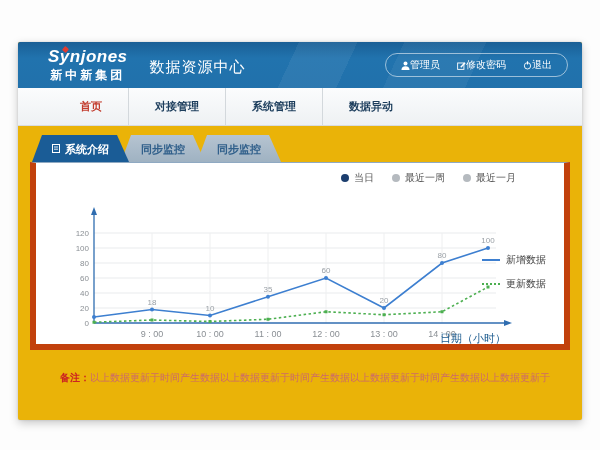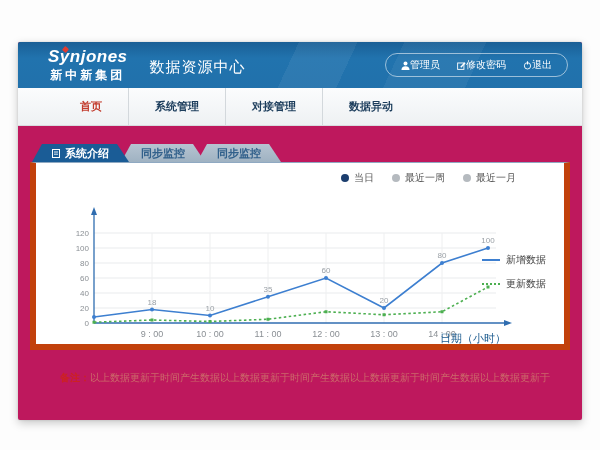--- a/index.html
+++ b/index.html
@@ -3,21 +3,21 @@
 <meta charset="utf-8">
 <style>
   * { margin:0; padding:0; box-sizing:border-box; }
   html,body { width:600px; height:450px; }
   body {
     font-family:"Liberation Sans","DejaVu Sans",sans-serif;
     background:#fdfdfd; position:relative; overflow:hidden;
   }
   .window {
     position:absolute; left:18px; top:42px; width:564px; height:378px;
-    background:#be185d; box-shadow:0 3px 10px rgba(0,0,0,0.22), 0 0 2px rgba(0,0,0,0.15);
+    background:#eab308; box-shadow:0 3px 10px rgba(0,0,0,0.22), 0 0 2px rgba(0,0,0,0.15);
     border-radius:2px; overflow:hidden;
   }
   
   .hdr {
     position:relative; height:46px; overflow:hidden;
     background:linear-gradient(180deg,#1a5f96 0%,#2173ae 35%,#2171ab 100%);
     display:flex; align-items:center; padding:0 14px 0 30px; color:#fff;
   }
   .hdr-stripes {
     position:absolute; inset:0; pointer-events:none;
@@ -48,21 +48,21 @@
   .nav-item {
     display:flex; align-items:center; padding:0 26px; color:#1c3d5c;
     border-right:1px solid #d3d8dc; cursor:pointer;
   }
   .nav-item:last-child { border-right:none; }
   .nav-item.active { color:#c23b2c; }
   
   .content { padding:14px 12px 0 12px; }
   .tabs { display:flex; align-items:flex-end; height:22px; padding-left:2px; }
   .tab {
-    height:18px; line-height:22px; padding:0 20px; font-size:11px; font-weight:bold;
+    height:27px; line-height:22px; padding:0 20px; font-size:11px; font-weight:bold;
     color:#31608b; background:linear-gradient(180deg,#b6c4d1,#9fb2c2);
     clip-path:polygon(10px 0, calc(100% - 12px) 0, 100% 100%, 0 100%);
     margin-left:-8px; cursor:pointer; display:flex; align-items:center; gap:5px;
     position:relative; z-index:1;
   }
   .tab:first-child { margin-left:0; }
   .tab.active { background:#1a5c96; color:#fff; z-index:2; }
   
   .panel {
     position:relative; height:188px; background:#fff;
@@ -126,24 +126,24 @@
         <span>退出</span>
       </span>
     </div>
   </header>
 
   <nav class="nav">
     <div class="nav-item active">
         <span>首页</span>
       </div>
     <div class="nav-item">
+        <span>对接管理</span>
+      </div>
+    <div class="nav-item">
         <span>系统管理</span>
-      </div>
-    <div class="nav-item">
-        <span>对接管理</span>
       </div>
     <div class="nav-item">
         <span>数据异动</span>
       </div>
   </nav>
 
   <div class="content">
 
     <div class="tabs">
       <div class="tab active">

